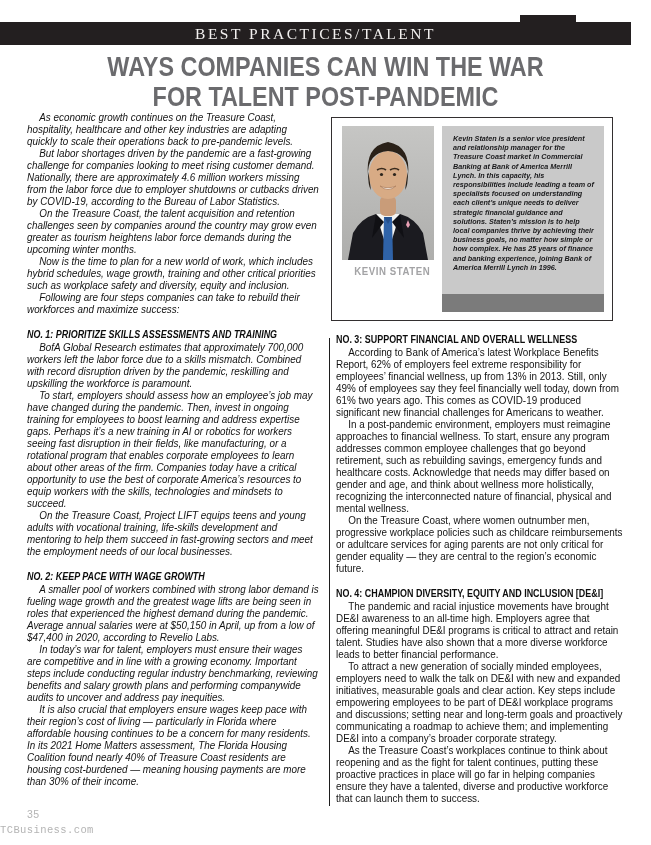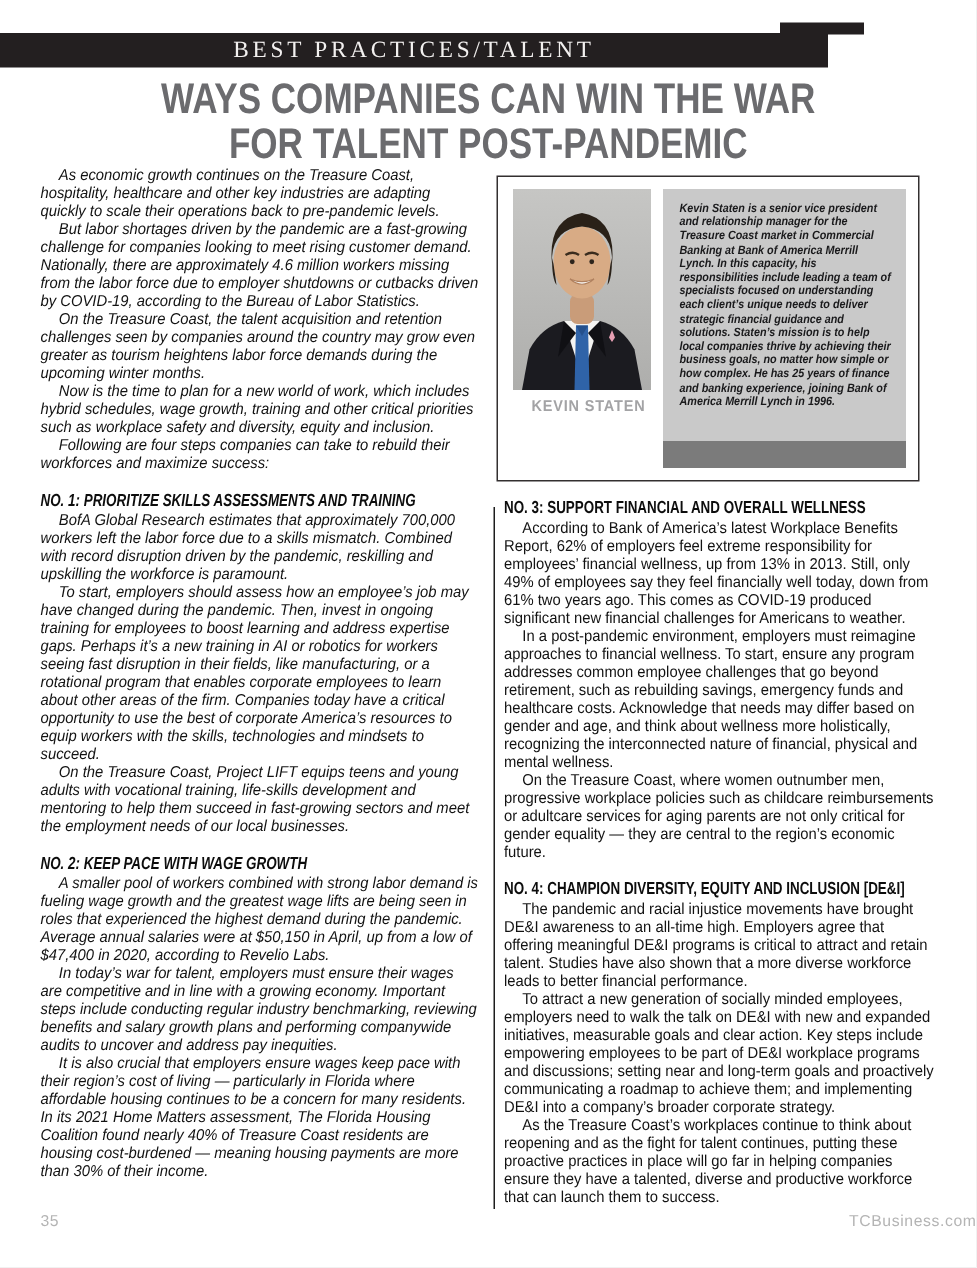--- a/index.html
+++ b/index.html
@@ -5,21 +5,21 @@
   html,body { margin:0; padding:0; background:#e8e8e8; }
   .page {
     position:relative; width:651px; height:845px; margin:0 auto;
     background:#ffffff; overflow:hidden;
     font-family:"Liberation Sans", sans-serif; color:#141414;
   }
 
   
   .top-tab { position:absolute; left:520px; top:15px; width:56px; height:8px; background:#231f20; }
   .header-bar {
-    position:absolute; left:0; top:22px; width:552px; height:23px;
+    position:absolute; left:0; top:22px; width:631px; height:23px;
     background:#231f20; display:flex; align-items:center; justify-content:center;
   }
   .header-bar .banner-text {
     font-family:"Liberation Serif", serif; font-size:15.5px; color:#f2f0ef;
     letter-spacing:2.5px; white-space:nowrap;
   }
 
   
   .title {
     position:absolute; top:52px; left:0; width:651px; text-align:center;
@@ -61,21 +61,21 @@
     color:#19191b; width:111%; transform:scaleX(0.9); transform-origin:0 0;
   }
   .bio-bar { position:absolute; left:0; bottom:0; width:100%; height:18px; background:#7b7b7b; }
 
   
   .footer {
     position:absolute; left:0; top:806px; width:651px; height:20px;
     font-size:10.5px; color:#b4b4b4; letter-spacing:0.4px;
   }
   .page-num { position:absolute; left:27px; top:2px; }
-  .site { position:absolute; left:0; top:2px; width:100%; text-align:right; }
+  .site { position:absolute; left:0; top:18px; width:100%; text-align:left;font-family:Liberation Mono, monospace; }
 </style>
 </head>
 <body>
 
 <div class="page">
 
   <div class="top-tab"></div>
 
   <div class="header-bar">
     <span class="banner-text">BEST PRACTICES/TALENT</span>

